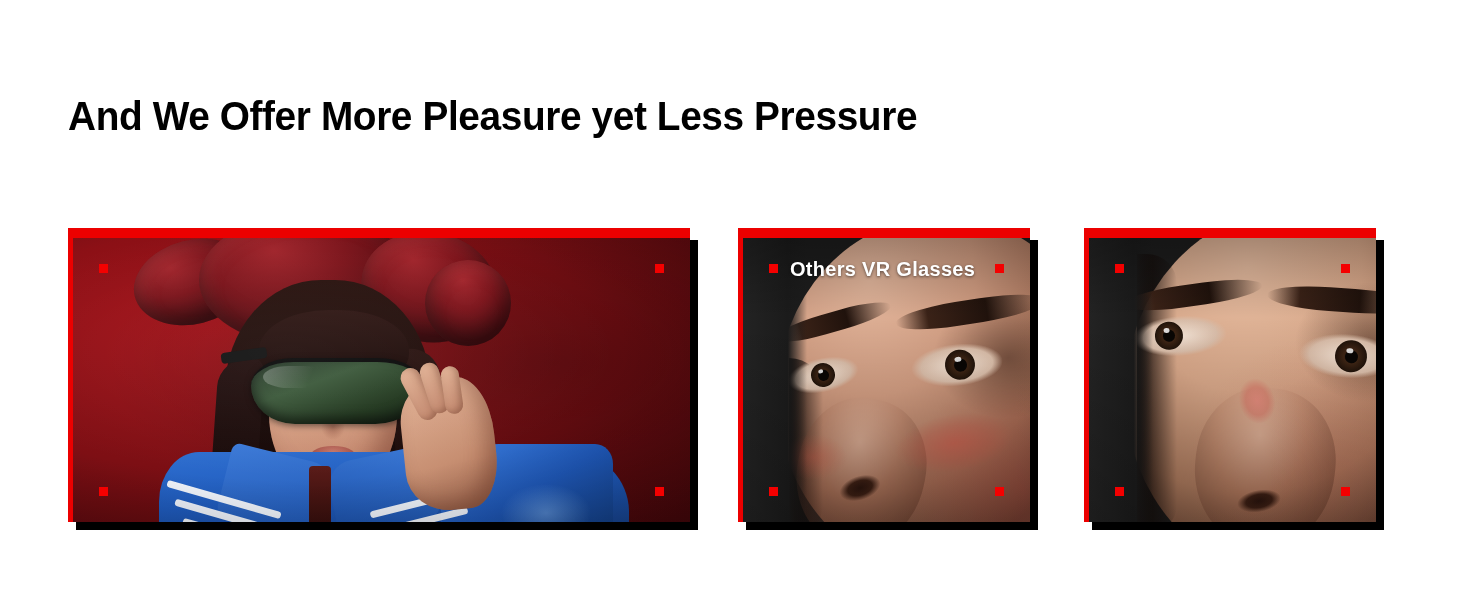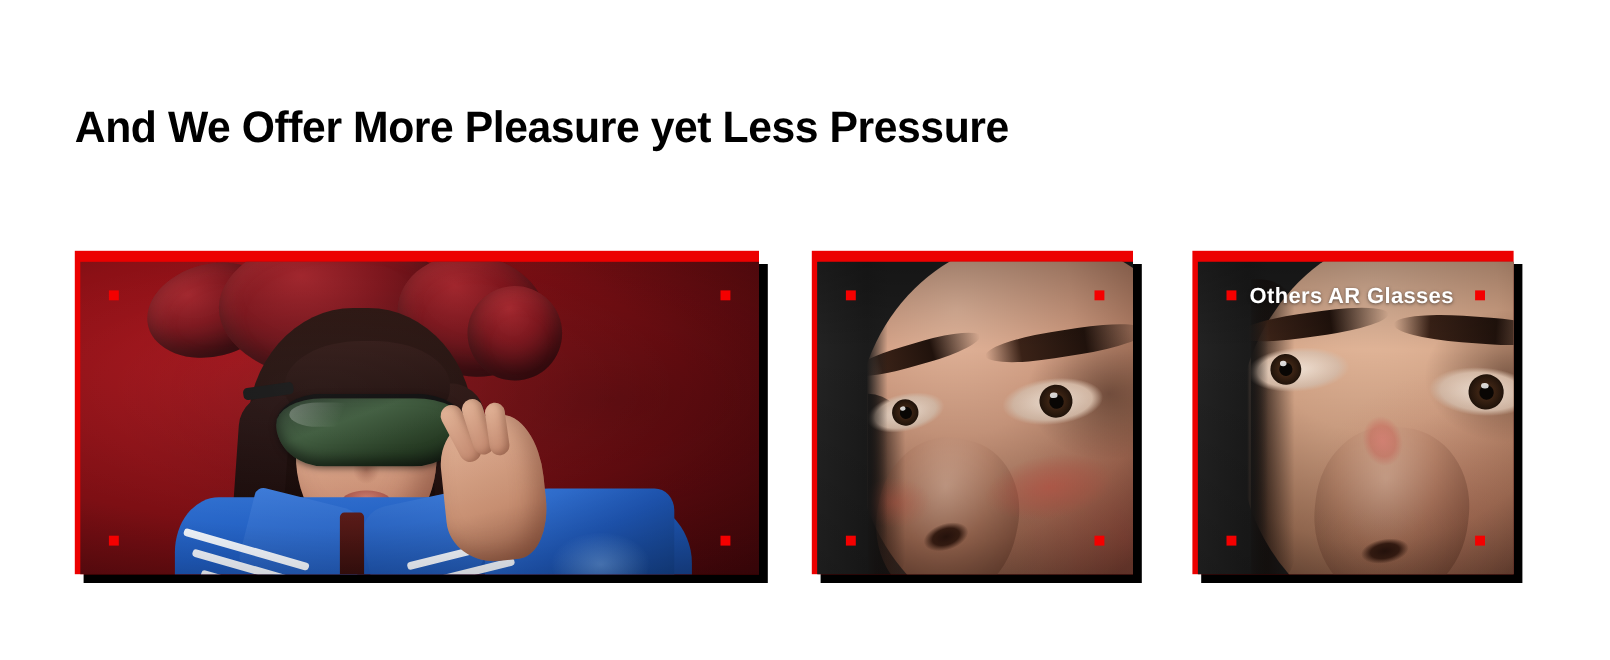--- a/index.html
+++ b/index.html
@@ -462,20 +462,21 @@
           <div class="pressure-mark" id="vr-mark-1"></div>
           <div class="pressure-mark" id="vr-mark-2"></div>
 
           <div class="tile-gutter"></div>
           <div class="tile-dark-overlay"></div>
         </div>
         <span class="marker tl"></span>
         <span class="marker tr"></span>
         <span class="marker bl"></span>
         <span class="marker br"></span>
+        <span class="card-label">Others VR Glasses</span>
       </div>
     </div>
 
     <div class="card" id="card-ar">
       <div class="card-shadow"></div>
       <div class="card-frame"></div>
       <div class="card-media tile-media">
         <div class="fig">
           <div class="skin" id="ar-skin"></div>
           <div class="cheek-shade" id="ar-shade"></div>
@@ -499,18 +500,17 @@
 
           <div class="pressure-mark" id="ar-mark-1"></div>
 
           <div class="tile-gutter"></div>
           <div class="tile-dark-overlay"></div>
         </div>
         <span class="marker tl"></span>
         <span class="marker tr"></span>
         <span class="marker bl"></span>
         <span class="marker br"></span>
-        <span class="card-label">Others AR Glasses</span>
       </div>
     </div>
 
   </div>
 </div>
 
 </body></html>

